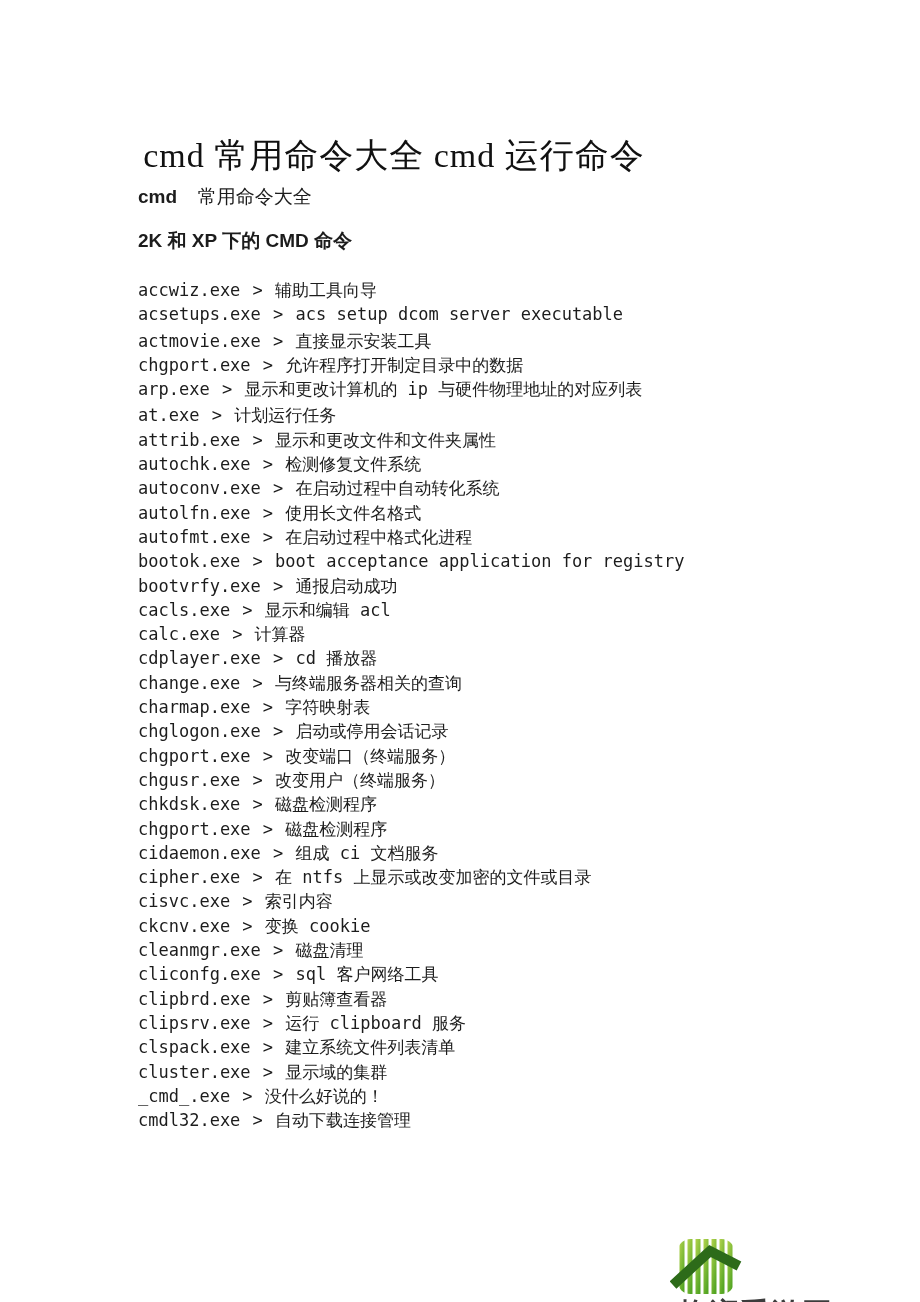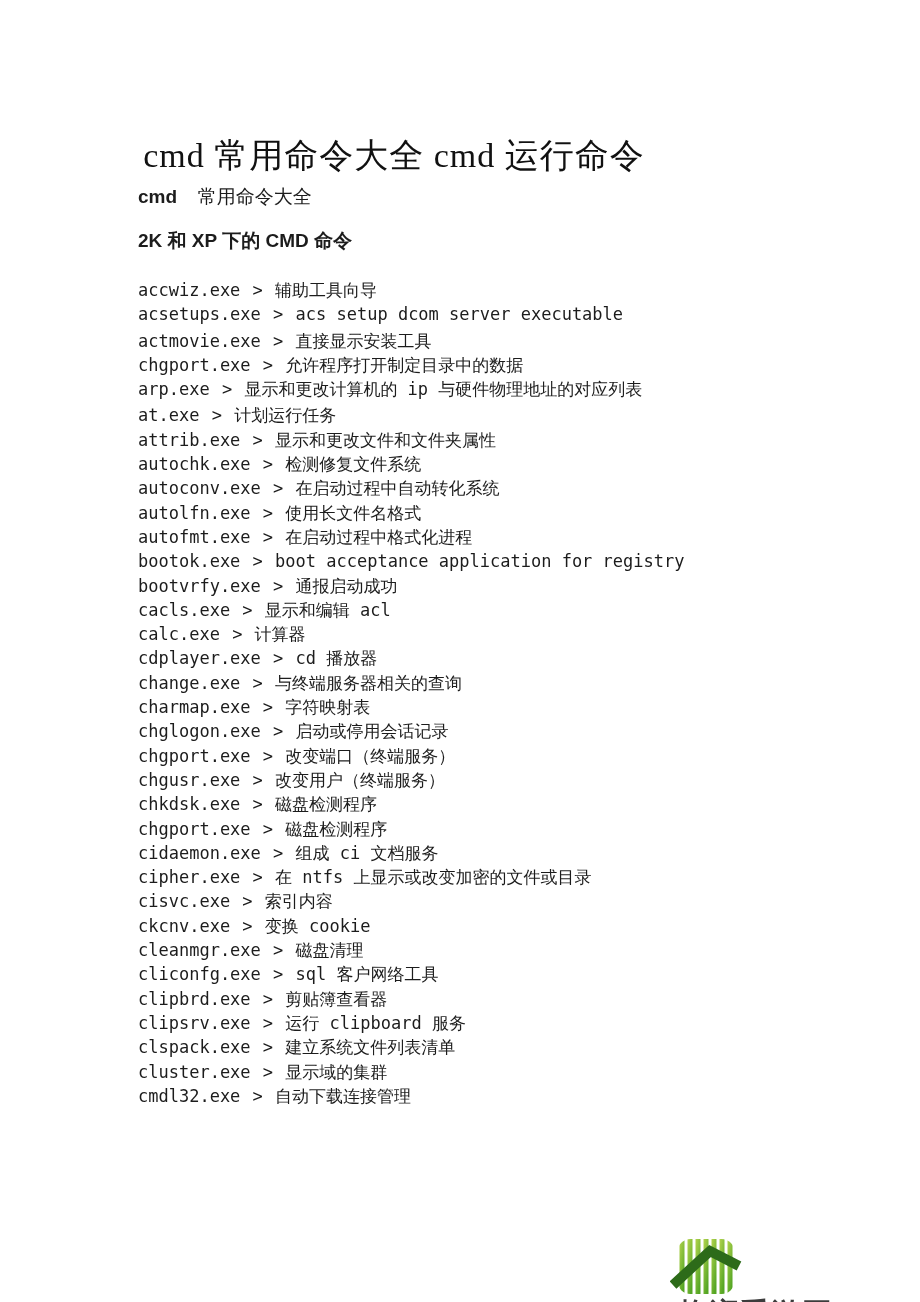--- a/index.html
+++ b/index.html
@@ -136,20 +136,21 @@
       <div class="cmd-line"><span class="cmd-name">cidaemon.exe</span><span class="cmd-sep"> &gt; </span><span class="cmd-desc">组成 ci 文档服务</span></div>
       <div class="cmd-line"><span class="cmd-name">cipher.exe</span><span class="cmd-sep"> &gt; </span><span class="cmd-desc">在 ntfs 上显示或改变加密的文件或目录</span></div>
       <div class="cmd-line"><span class="cmd-name">cisvc.exe</span><span class="cmd-sep"> &gt; </span><span class="cmd-desc">索引内容</span></div>
       <div class="cmd-line"><span class="cmd-name">ckcnv.exe</span><span class="cmd-sep"> &gt; </span><span class="cmd-desc">变换 cookie</span></div>
       <div class="cmd-line"><span class="cmd-name">cleanmgr.exe</span><span class="cmd-sep"> &gt; </span><span class="cmd-desc">磁盘清理</span></div>
       <div class="cmd-line"><span class="cmd-name">cliconfg.exe</span><span class="cmd-sep"> &gt; </span><span class="cmd-desc">sql 客户网络工具</span></div>
       <div class="cmd-line"><span class="cmd-name">clipbrd.exe</span><span class="cmd-sep"> &gt; </span><span class="cmd-desc">剪贴簿查看器</span></div>
       <div class="cmd-line"><span class="cmd-name">clipsrv.exe</span><span class="cmd-sep"> &gt; </span><span class="cmd-desc">运行 clipboard 服务</span></div>
       <div class="cmd-line"><span class="cmd-name">clspack.exe</span><span class="cmd-sep"> &gt; </span><span class="cmd-desc">建立系统文件列表清单</span></div>
       <div class="cmd-line"><span class="cmd-name">cluster.exe</span><span class="cmd-sep"> &gt; </span><span class="cmd-desc">显示域的集群</span></div>
+      <div class="cmd-line"><span class="cmd-name">_cmd_.exe</span><span class="cmd-sep"> &gt; </span><span class="cmd-desc">没什么好说的！</span></div>
       <div class="cmd-line"><span class="cmd-name">cmdl32.exe</span><span class="cmd-sep"> &gt; </span><span class="cmd-desc">自动下载连接管理</span></div>
     </div>
   </div>
 
 <div class="watermark">
   <svg class="logo-svg" viewBox="-7 0 72 57" xmlns="http://www.w3.org/2000/svg" aria-hidden="true">
     <defs>
       <linearGradient id="stripeGrad" x1="0" y1="0" x2="0.55" y2="1">
         <stop offset="0" stop-color="#b5d44e"></stop>
         <stop offset="1" stop-color="#55a625"></stop>

